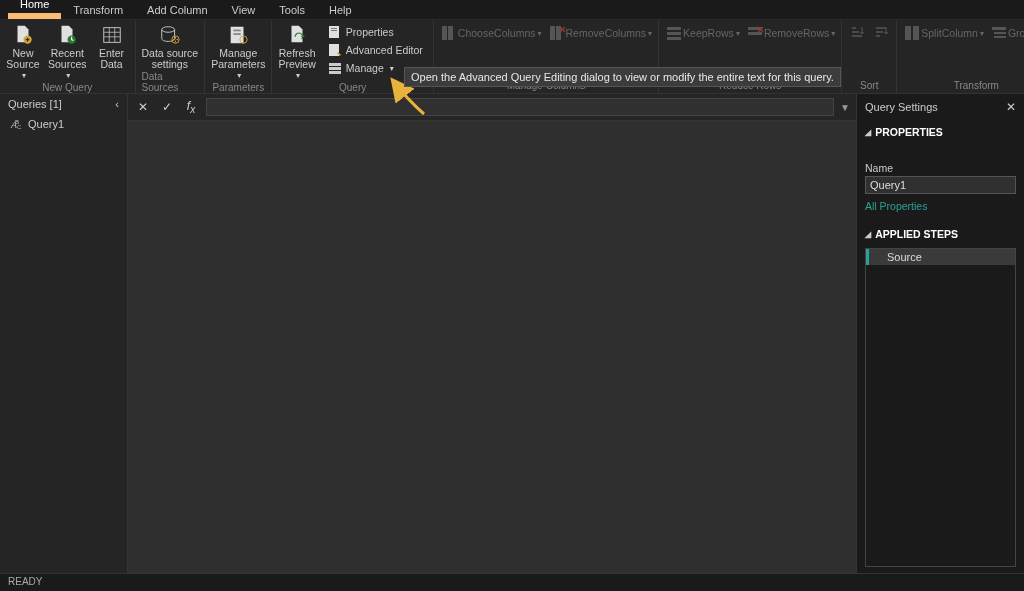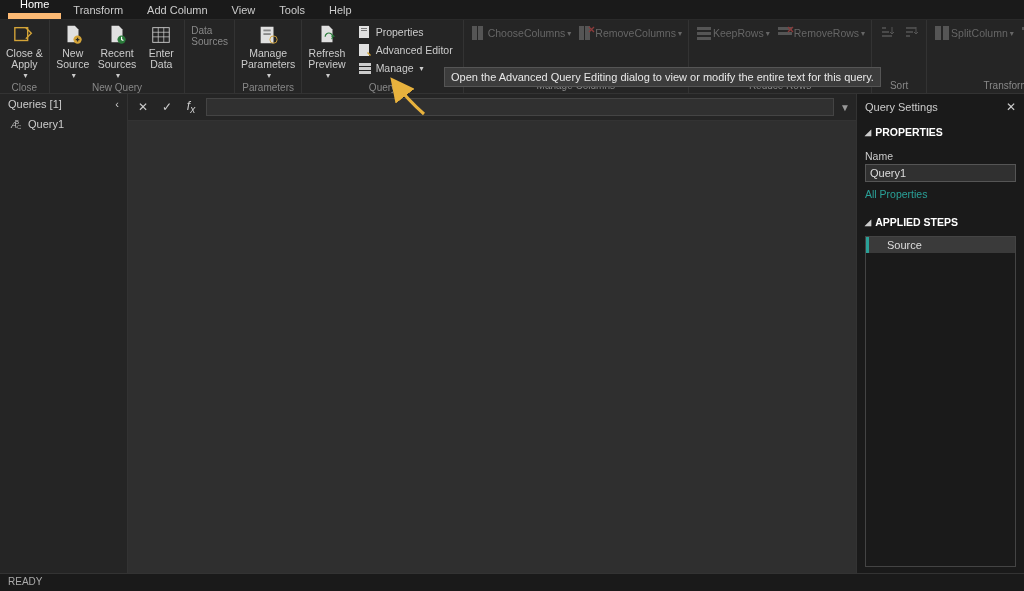--- a/index.html
+++ b/index.html
@@ -103,21 +103,20 @@
 
 .tooltip {
   position: absolute;
   background: #3c3c3c;
   border: 1px solid #555;
   color: #e8e8e8;
   font-size: 11px;
   padding: 3px 6px;
   white-space: nowrap;
   z-index: 30;
-  margin-left: 40px;
 }
 
 
 .main {
   display: flex;
   flex: 1;
   min-height: 0;
 }
 
 .queries-panel {
@@ -213,21 +212,21 @@
   font-size: 10.5px;
   padding: 6px 0 4px 0;
 }
 .section-title::before {
   content: "\25E2";
   display: inline-block;
   transform: rotate(0deg);
   font-size: 8px;
   color: #ccc;
 }
-.field-label { color: #ccc; font-size: 10.5px; margin-top: 8px; }
+.field-label { color: #ccc; font-size: 10.5px; margin-top: 20px; }
 .field-input {
   width: 100%;
   background: #303030;
   border: 1px solid #555;
   color: #ddd;
   font-size: 11px;
   padding: 2px 4px;
   margin-top: 2px;
 }
 .link { color: #2aa198; font-size: 10.5px; cursor: pointer; margin-top: 6px; display: inline-block; }
@@ -274,35 +273,20 @@
   <div class="tab active">Home</div>
   <div class="tab">Transform</div>
   <div class="tab">Add Column</div>
   <div class="tab">View</div>
   <div class="tab">Tools</div>
   <div class="tab">Help</div>
 </div>
 
 <div class="ribbon">
 
-  <div class="ribbon-group">
-    <div class="items">
-      <div class="ribbon-btn caret">
-        <span class="ic">
-          <svg viewBox="0 0 24 24">
-              <rect x="2" y="4" width="14" height="14" fill="none" stroke="#d4a438" stroke-width="1.5"></rect>
-              <path d="M14 4 L20 10 L14 16" fill="none" stroke="#d4a438" stroke-width="1.5"></path>
-            </svg>
-        </span>
-        <span>Close &amp;</span>
-        <span>Apply</span>
-      </div>
-    </div>
-    <div class="group-label">Close</div>
-  </div>
 
   <div class="ribbon-group">
     <div class="items">
       <div class="ribbon-btn caret">
         <span class="ic">
           <svg viewBox="0 0 24 24">
               <path d="M6 2h8l4 4v14H6z" fill="#e0e0e0"></path>
               <circle cx="17" cy="17" r="4.5" fill="#d4a438"></circle>
               <path d="M17 15v4M15 17h4" stroke="#2a2a2a" stroke-width="1.3"></path>
             </svg>
@@ -329,20 +313,34 @@
             </svg>
         </span>
         <span>Enter</span>
         <span>Data</span>
       </div>
     </div>
     <div class="group-label">New Query</div>
   </div>
 
   <div class="ribbon-group">
+    <div class="items">
+      <div class="ribbon-btn">
+        <span class="ic">
+          <svg viewBox="0 0 24 24">
+              <ellipse cx="10" cy="6" rx="7" ry="3" fill="none" stroke="#ccc"></ellipse>
+              <path d="M3 6v10c0 1.7 3.1 3 7 3s7-1.3 7-3V6" fill="none" stroke="#ccc"></path>
+              <circle cx="18" cy="17" r="4" fill="none" stroke="#d4a438"></circle>
+              <path d="M18 14v2M18 18v2M15 17h2M19 17h2" stroke="#d4a438"></path>
+            </svg>
+        </span>
+        <span>Data source</span>
+        <span>settings</span>
+      </div>
+    </div>
     <div class="group-label">Data Sources</div>
   </div>
 
   <div class="ribbon-group">
     <div class="items">
       <div class="ribbon-btn caret">
         <span class="ic">
           <svg viewBox="0 0 24 24">
               <rect x="4" y="3" width="14" height="18" fill="#e0e0e0"></rect>
               <rect x="7" y="6" width="8" height="2" fill="#888"></rect>

